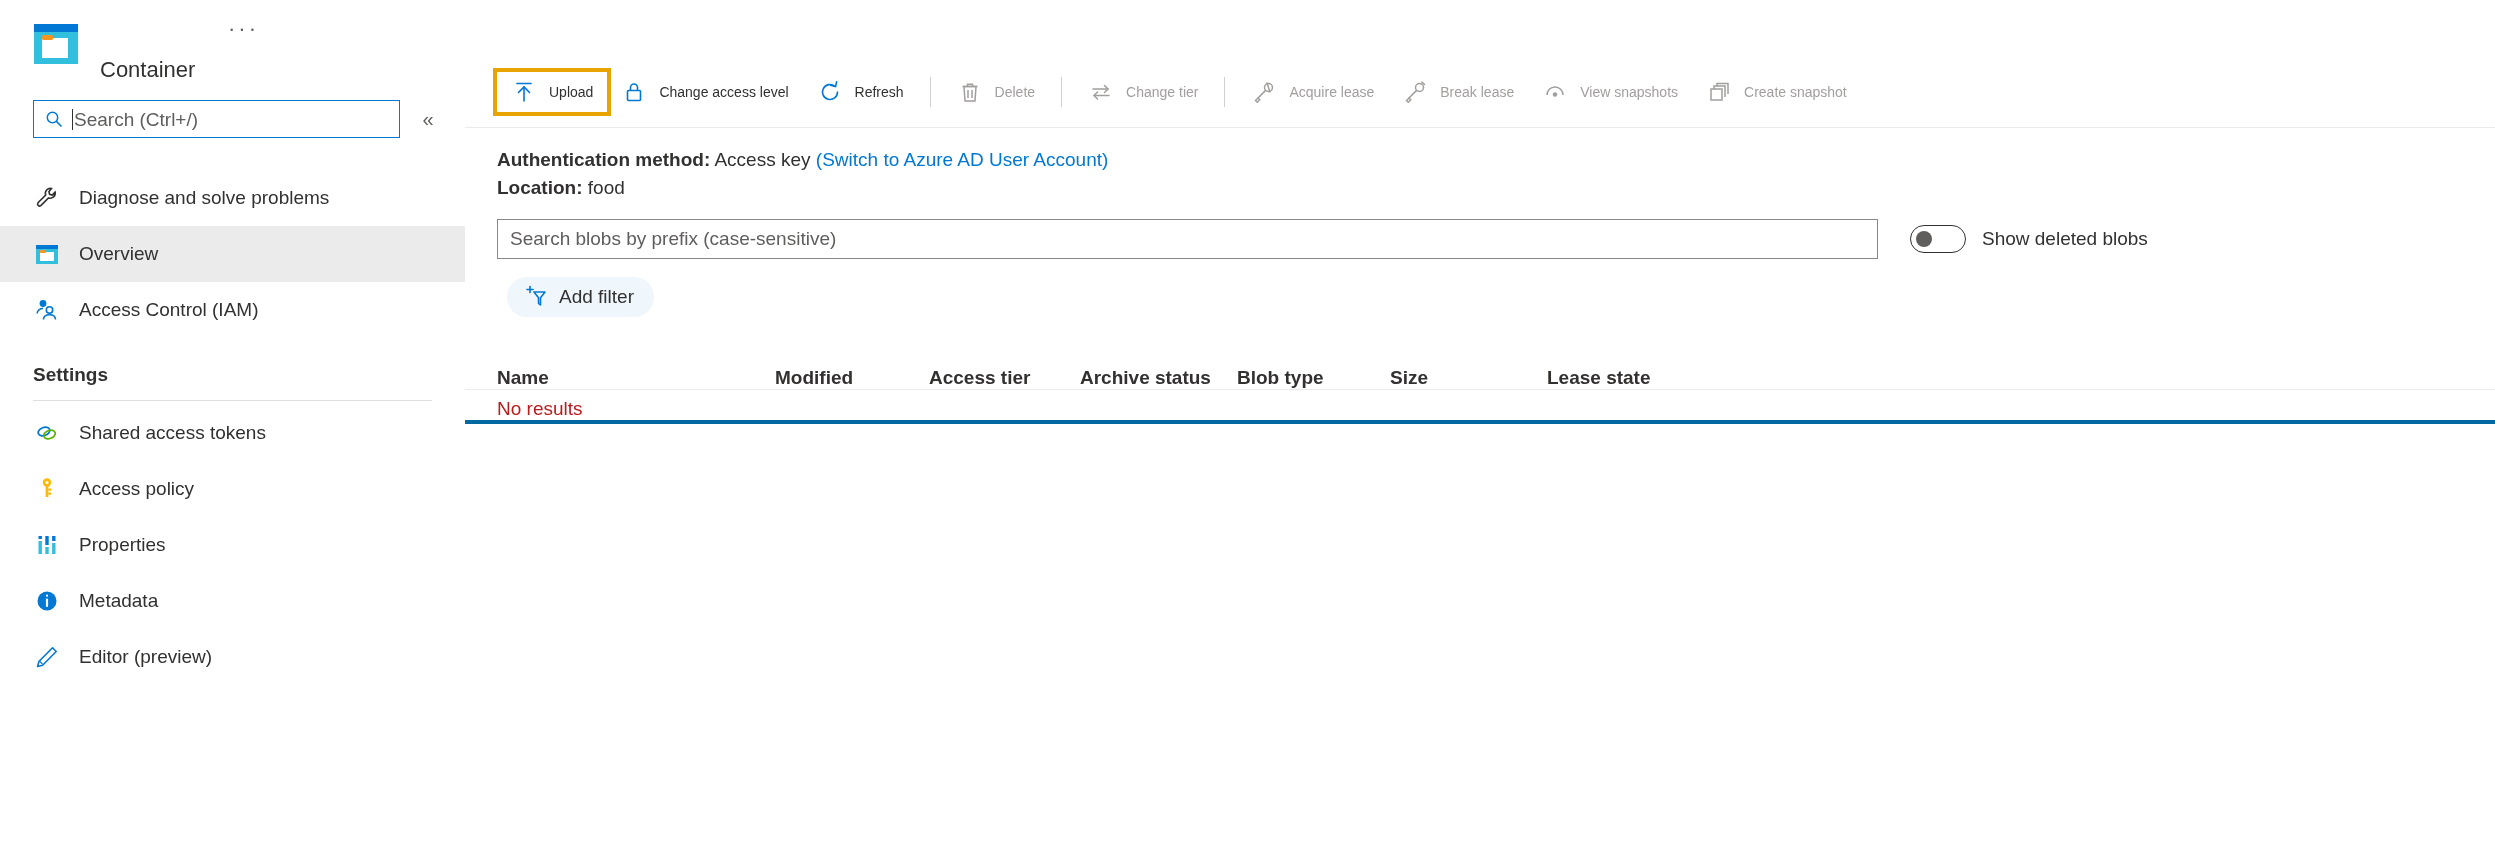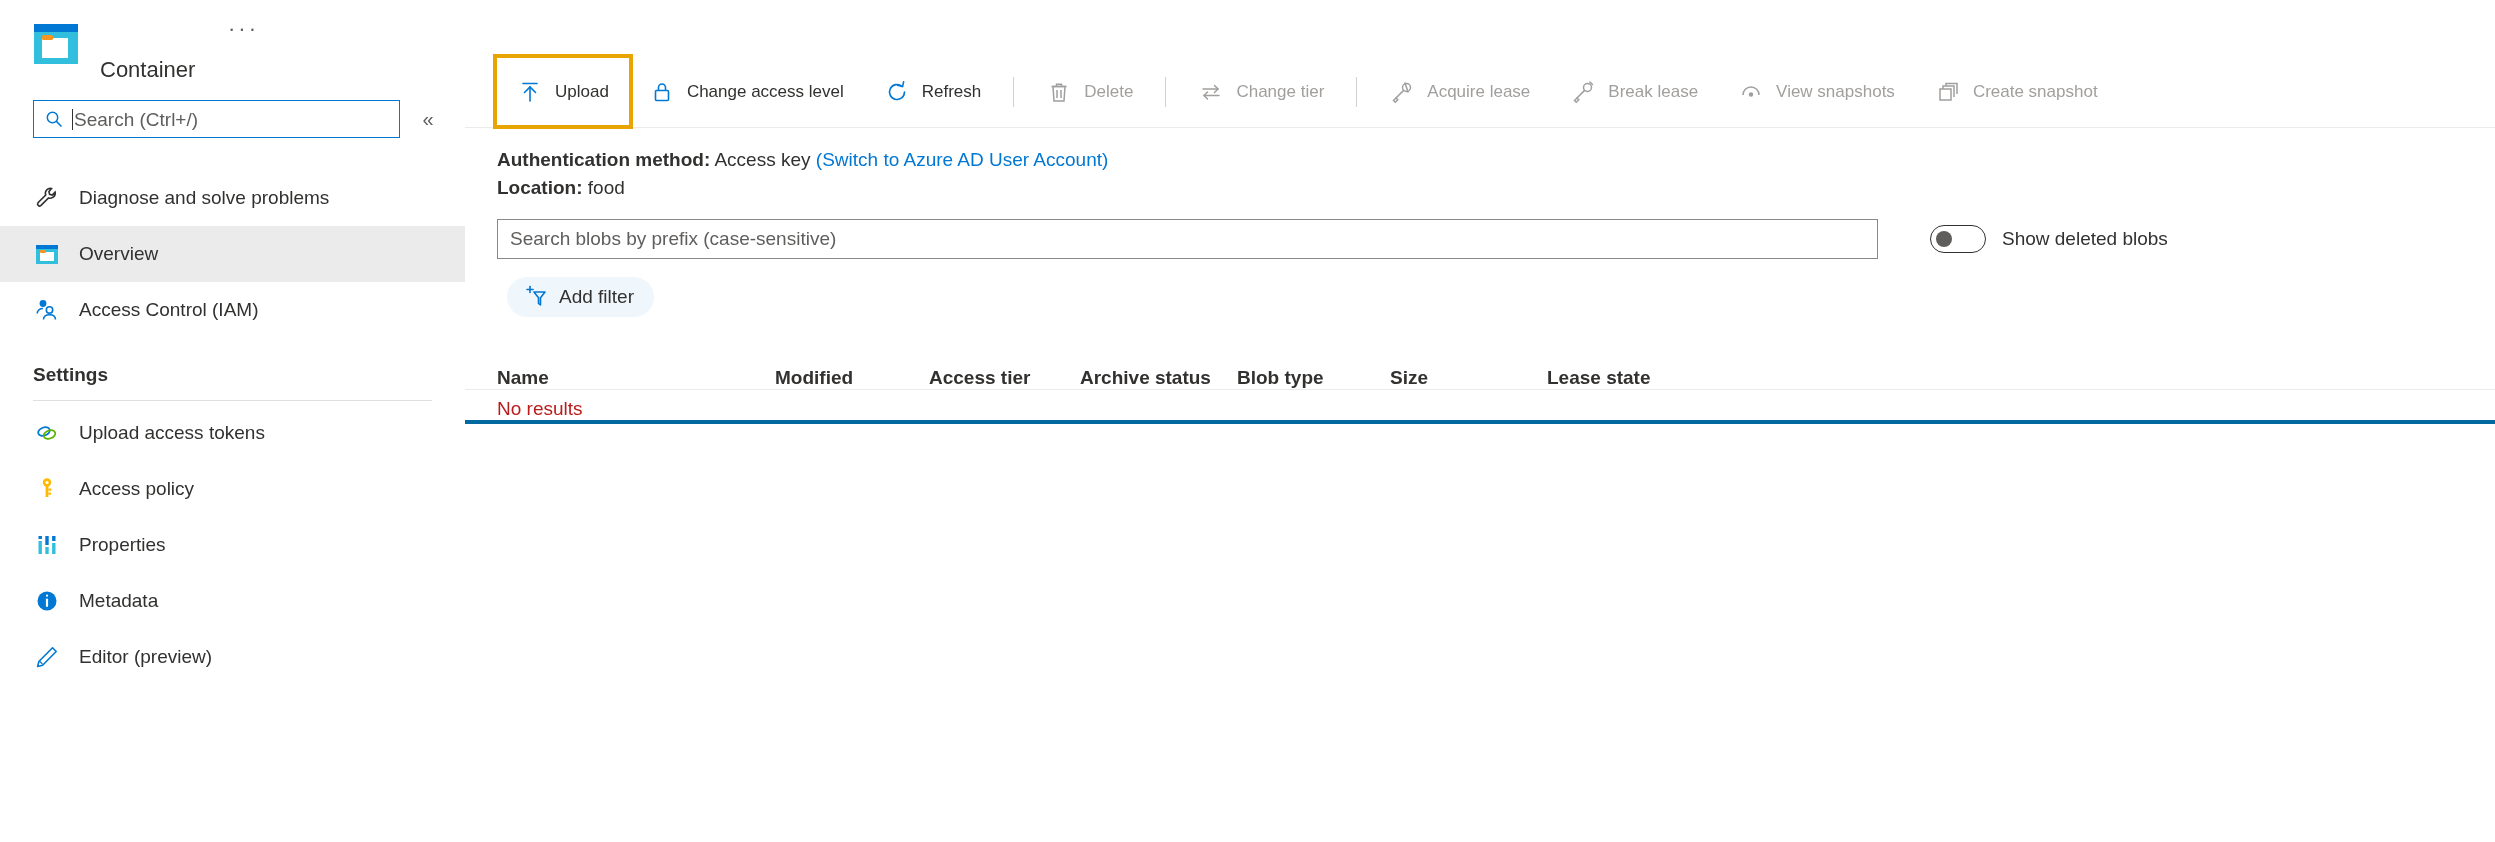--- a/index.html
+++ b/index.html
@@ -116,23 +116,23 @@
   .cmdbar {
     position: relative;
     height: 72px;
     display: flex; align-items: center;
     padding-left: 32px;
     border-bottom: 1px solid #edebe9;
     margin-top: 56px;
   }
   .cmd {
     display: flex; align-items: center;
-    height: 67px;
-    padding: 0 20px;
-    font-size: 17px;
+    height: 40px;
+    padding: 0 14px;
+    font-size: 14px;
     color: #323130;
     cursor: pointer;
     white-space: nowrap;
   }
   .cmd .cmd-icon {
     width: 26px; height: 26px; flex: none;
     margin-right: 12px;
     display:flex; align-items:center; justify-content:center;
     color: #0078d4;
   }
@@ -156,21 +156,20 @@
     font-size: 19px; line-height: 1.45;
     color: #323130;
   }
   .authinfo b { font-weight: bold; }
   .authinfo a { color: #0078d4; text-decoration: none; cursor: pointer; }
 
   
   .filter-row {
     display: flex; align-items: center;
     padding: 18px 0 0 32px;
-    gap: 20px;
   }
   .blob-search {
     width: 1381px; height: 40px;
     border: 1px solid #8a8886;
     background: #fff;
     padding: 0 12px;
     font-size: 19px;
     font-family: "Liberation Sans", sans-serif;
     color: #605e5c;
   }
@@ -318,21 +317,21 @@
       <div class="nav-group-title">Settings</div>
       <div class="nav-divider"></div>
 
       <div class="nav-item">
         <span class="nav-icon">
           <svg viewBox="0 0 26 26" fill="none" stroke-width="1.8">
             <ellipse cx="10" cy="11.5" rx="6" ry="4" stroke="#0078d4" transform="rotate(-20 10 11.5)"></ellipse>
             <ellipse cx="15.5" cy="14.5" rx="6" ry="4" stroke="#5db300" transform="rotate(-20 15.5 14.5)"></ellipse>
           </svg>
         </span>
-        <span class="nav-label">Upload access tokens</span>
+        <span class="nav-label">Shared access tokens</span>
       </div>
 
       <div class="nav-item">
         <span class="nav-icon">
           <svg viewBox="0 0 26 26">
             <circle cx="13" cy="6.5" r="4.2" fill="#ffb900"></circle>
             <circle cx="13" cy="6.5" r="1.6" fill="#ffffff"></circle>
             <rect x="11.6" y="9" width="2.8" height="12" fill="#ffb900"></rect>
             <rect x="14.4" y="12.5" width="3" height="2.2" fill="#ffb900"></rect>
             <rect x="14.4" y="16.5" width="2.6" height="2.2" fill="#ffb900"></rect>

